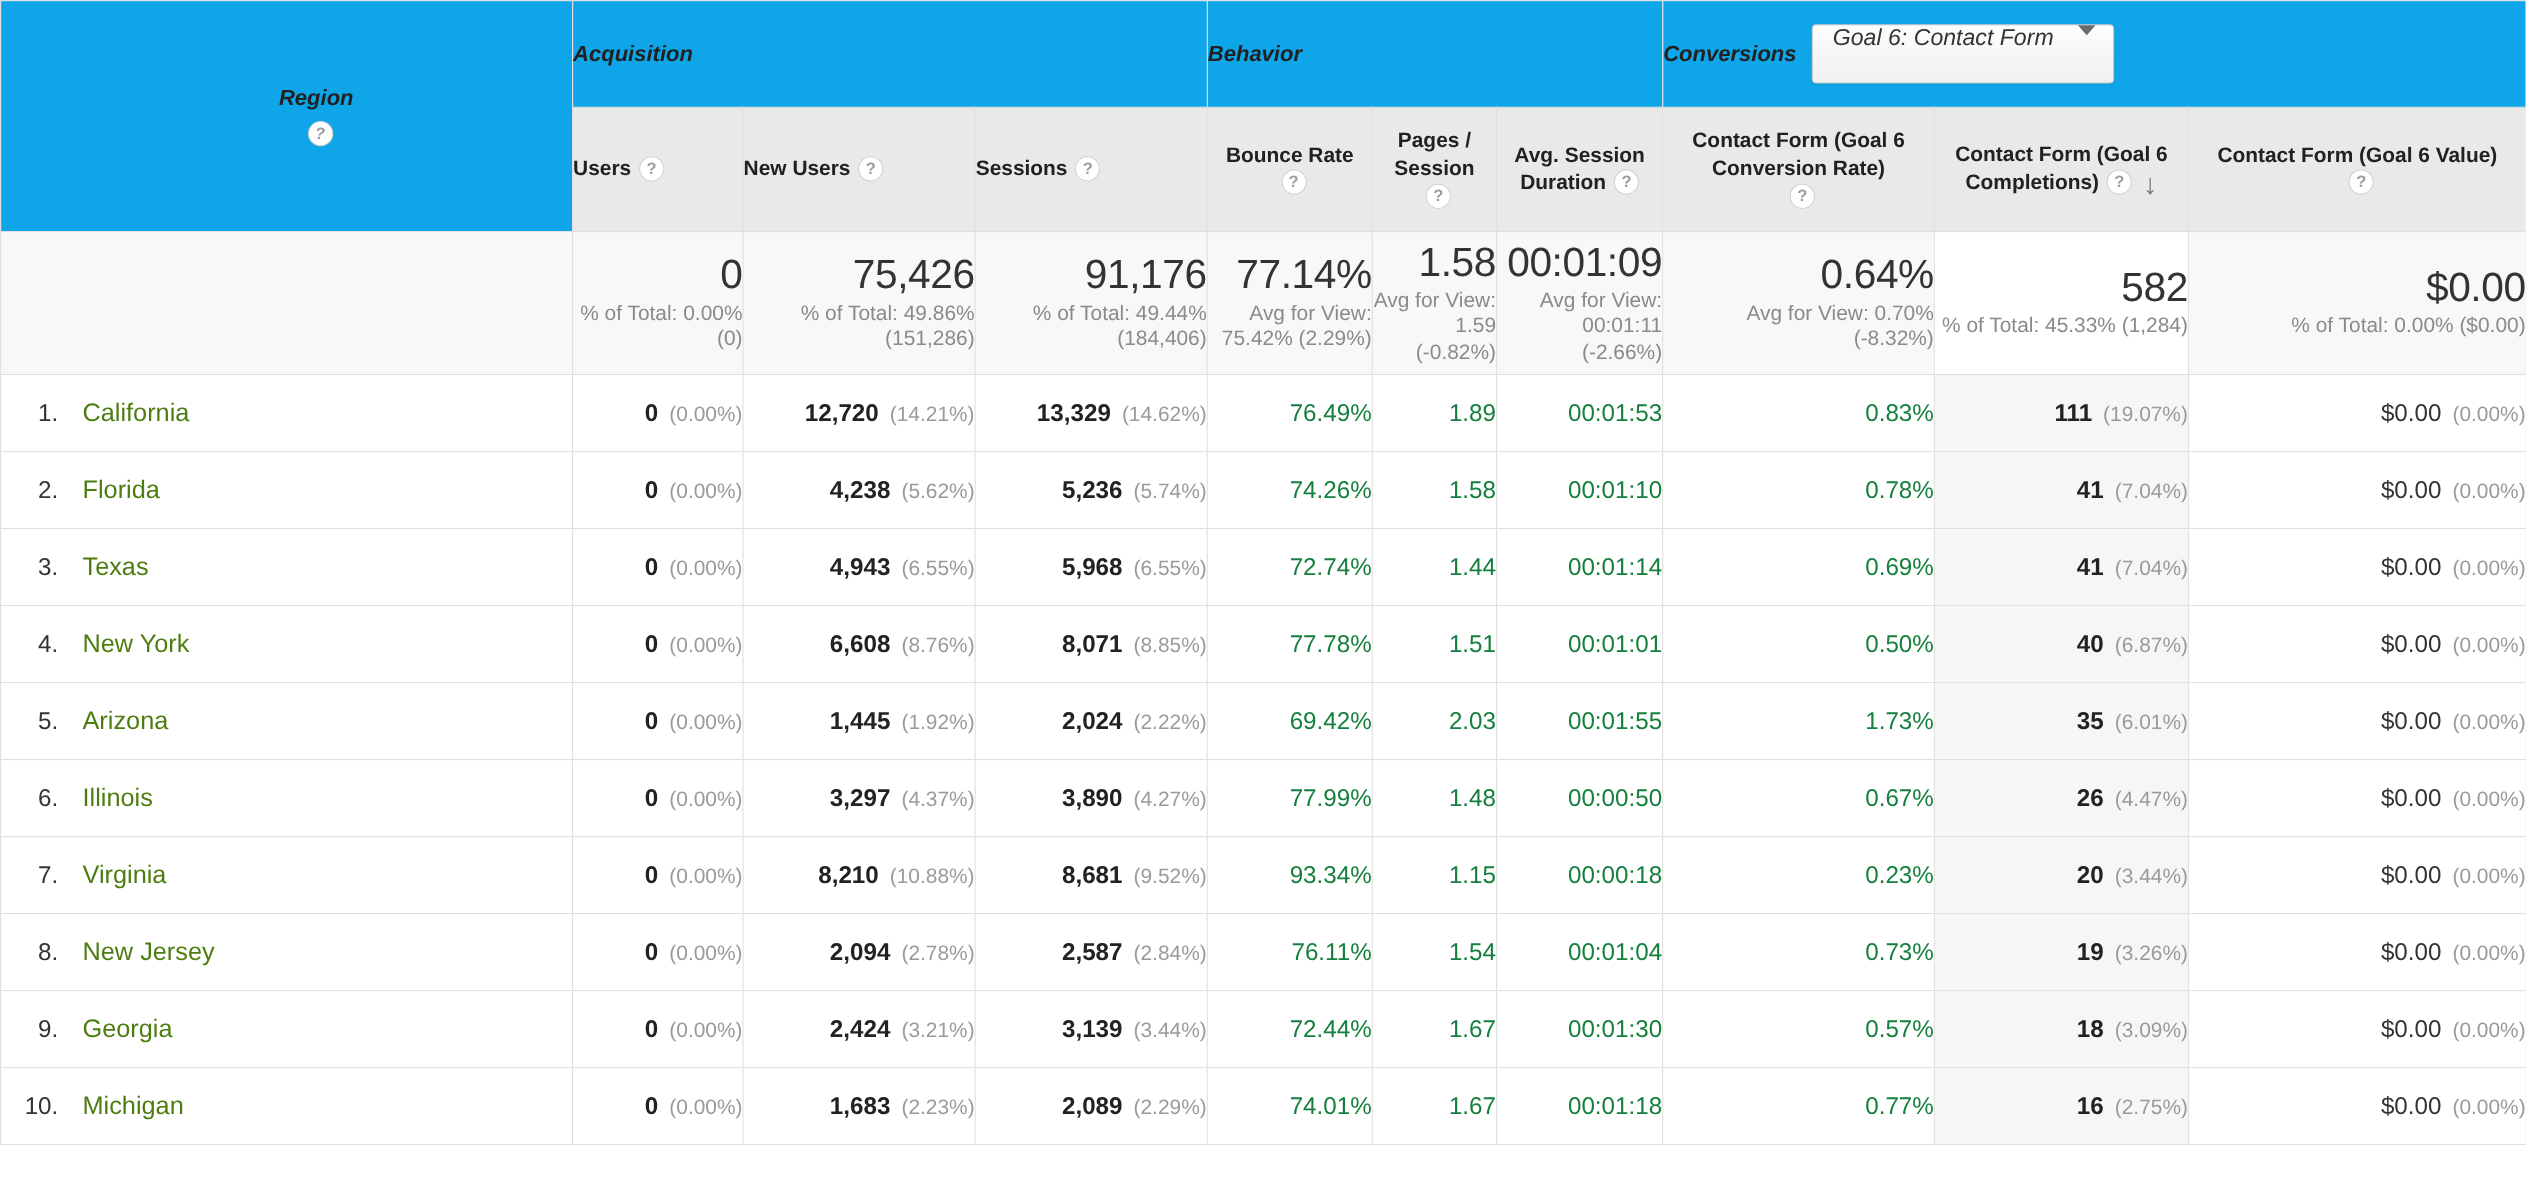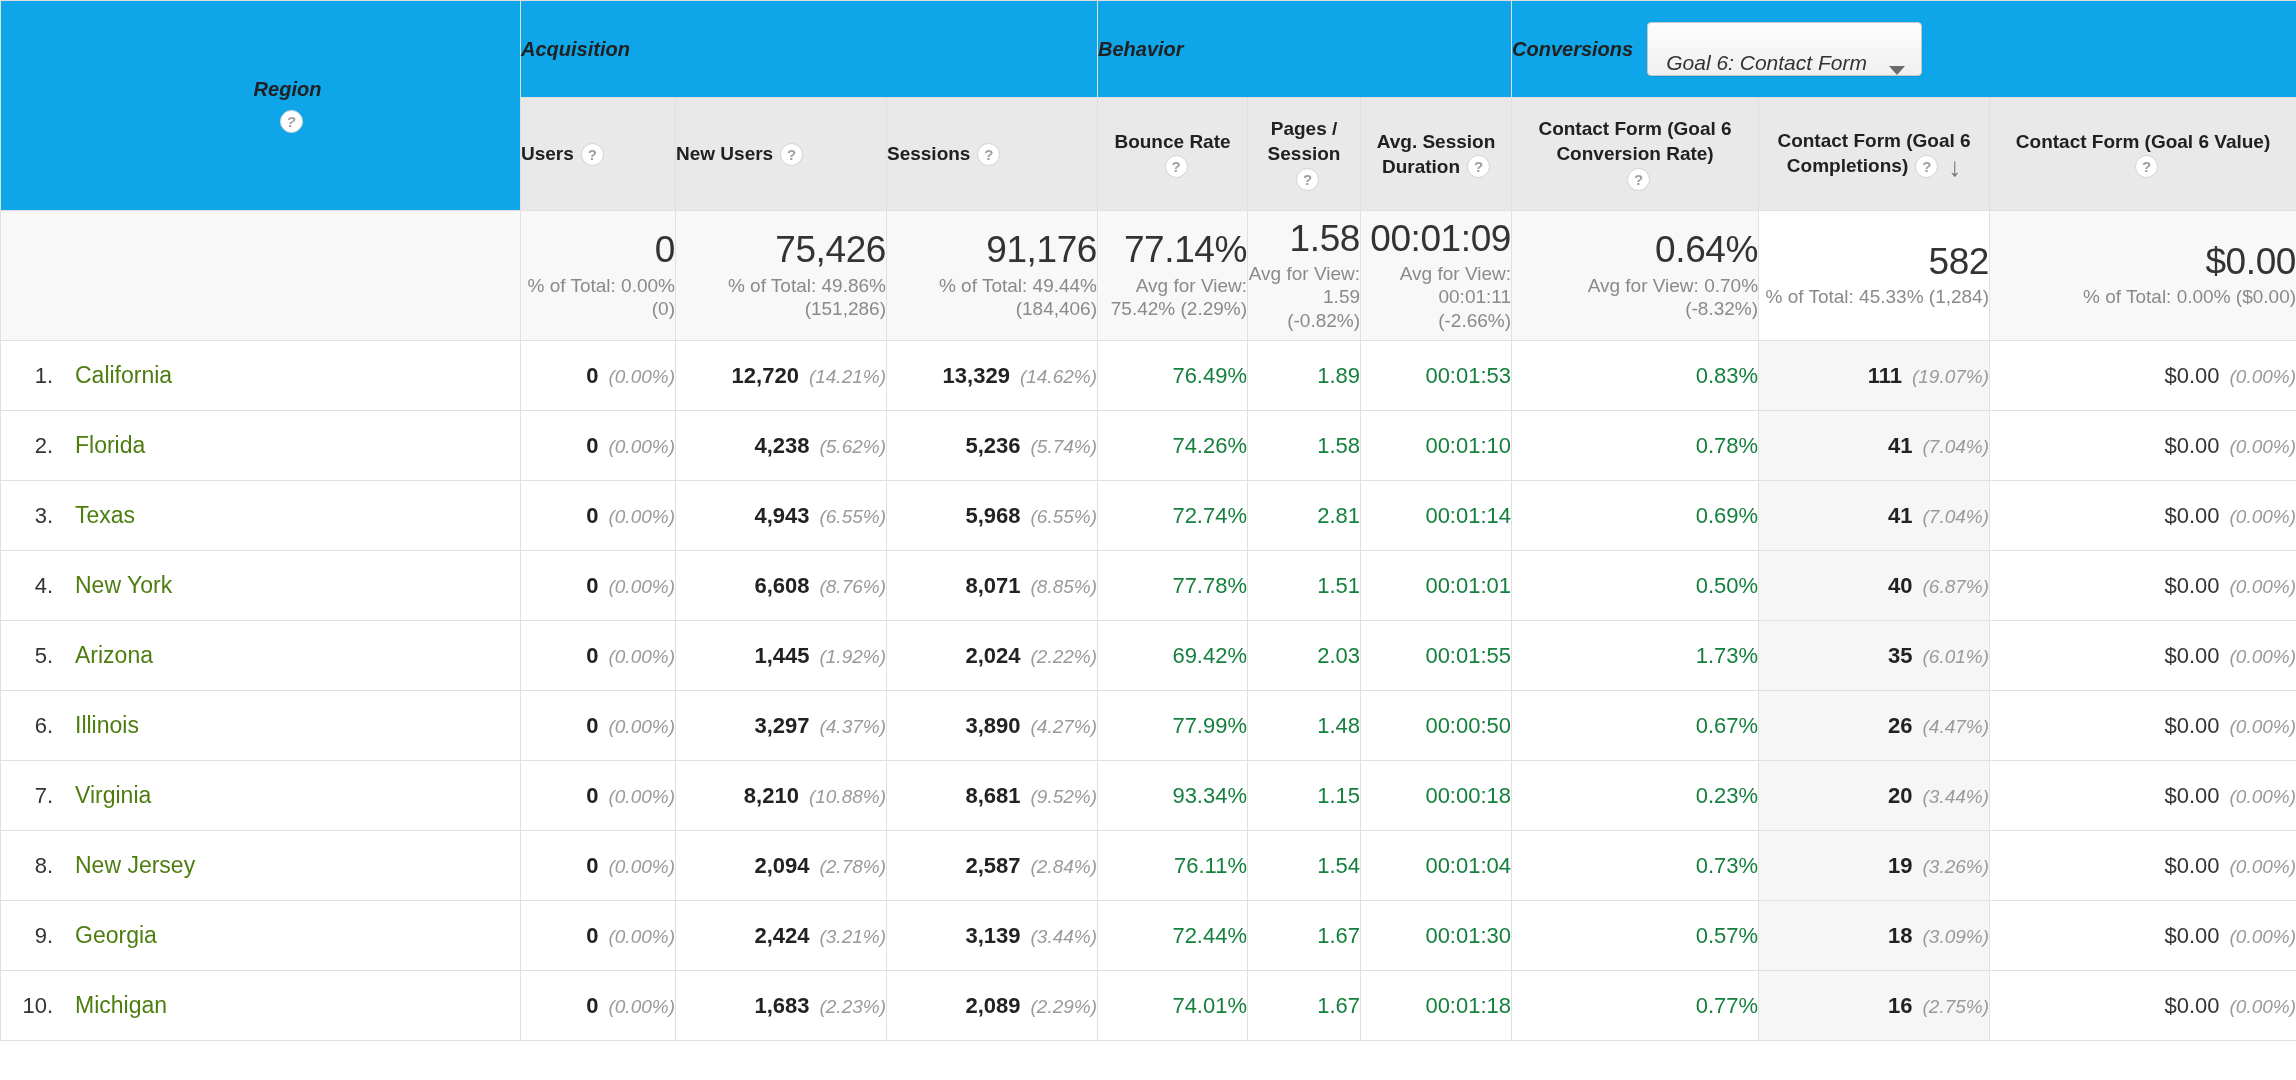--- a/index.html
+++ b/index.html
@@ -41,21 +41,21 @@
   .region-head-inner {
     display: flex; align-items: center; gap: 10px; flex-direction: column;
   }
   .conv-head-inner {
     display: flex; align-items: center; gap: 14px;
   }
 
   
   .goal-select {
     display: inline-flex;
-    align-items: flex-end;
+    align-items: flex-start;
     justify-content: space-between;
     gap: 22px;
     height: 54px;
     padding: 0 16px 0 18px;
     border: 1px solid #c6c6c6;
     border-radius: 4px;
     background: linear-gradient(#fdfdfd, #f0f0f0);
     box-shadow: 0 1px 1px rgba(0,0,0,.08);
     font-size: 21px;
     font-weight: normal;
@@ -142,21 +142,20 @@
     font-size: 22px;
     color: #333333;
     white-space: nowrap;
   }
   .cell .v { font-weight: bold; color: #222222; }
   .cell .pct {
     color: #9a9a9a;
     font-size: 19px;
     font-weight: normal;
     margin-left: 10px;
-    font-style: italic;
   }
   .cell.plain { font-weight: normal; color: #15803d; }
 
   .region-cell-body {
     padding: 0 10px 0 22px;
     text-align: left;
   }
   .region-line {
     display: flex; align-items: baseline;
   }
@@ -333,21 +332,21 @@
     <td class="region-cell-body">
       <div class="region-line">
         <span class="rank">3.</span>
         <a class="region-link">Texas</a>
       </div>
     </td>
     <td class="cell"><span class="v">0</span><span class="pct">(0.00%)</span></td>
     <td class="cell"><span class="v">4,943</span><span class="pct">(6.55%)</span></td>
     <td class="cell"><span class="v">5,968</span><span class="pct">(6.55%)</span></td>
     <td class="cell plain">72.74%</td>
-    <td class="cell plain">2.81</td>
+    <td class="cell plain">1.44</td>
     <td class="cell plain">00:01:14</td>
     <td class="cell plain">0.69%</td>
     <td class="cell sorted-col"><span class="v">41</span><span class="pct">(7.04%)</span></td>
     <td class="cell"><span class="plain">$0.00</span><span class="pct">(0.00%)</span></td>
   </tr>
 
   <tr class="data-row">
     <td class="region-cell-body">
       <div class="region-line">
         <span class="rank">4.</span>

